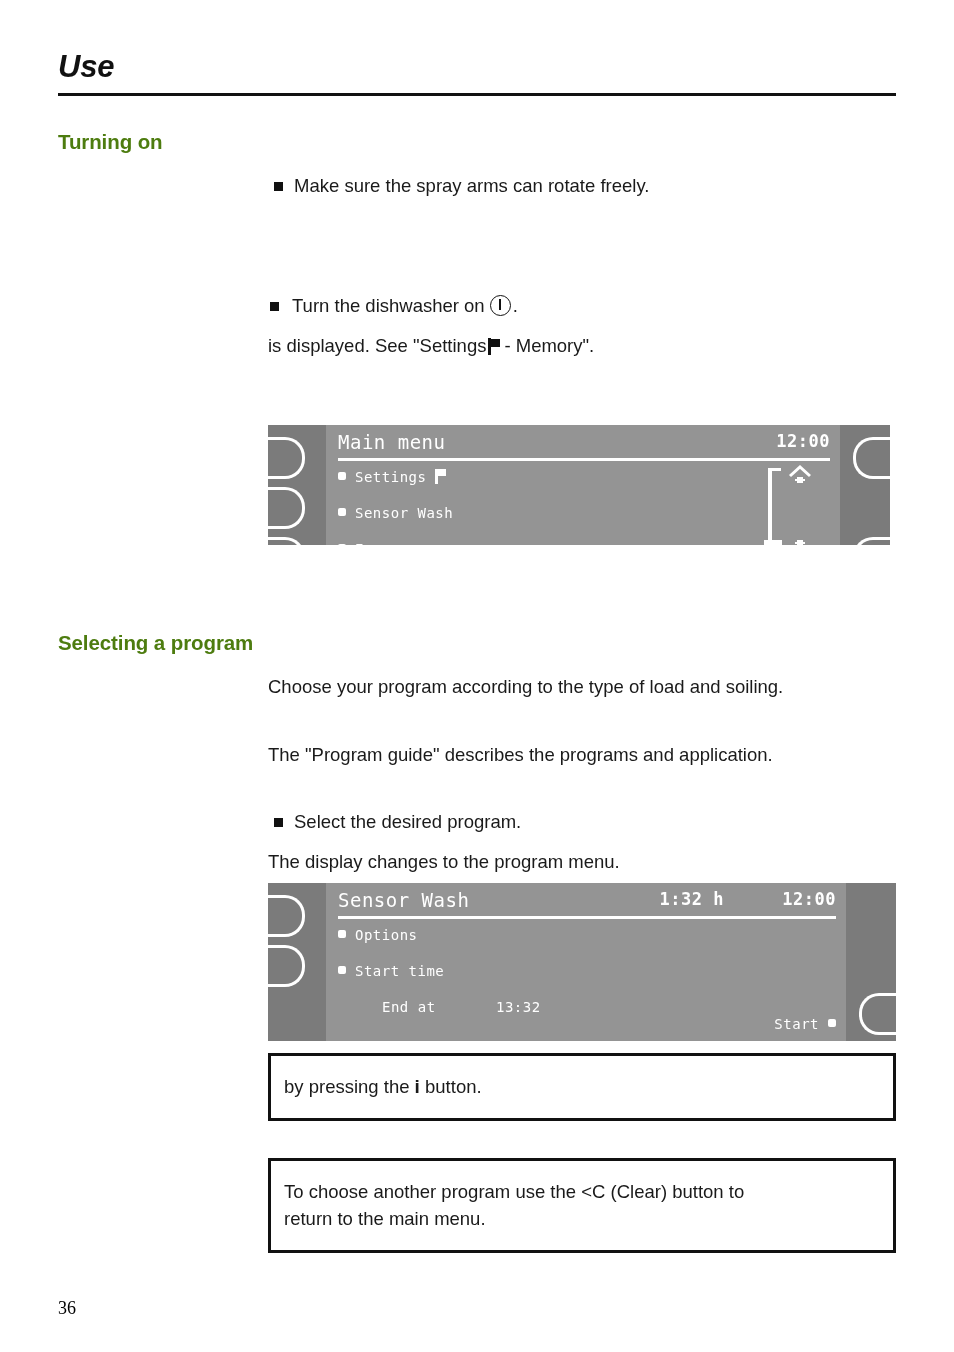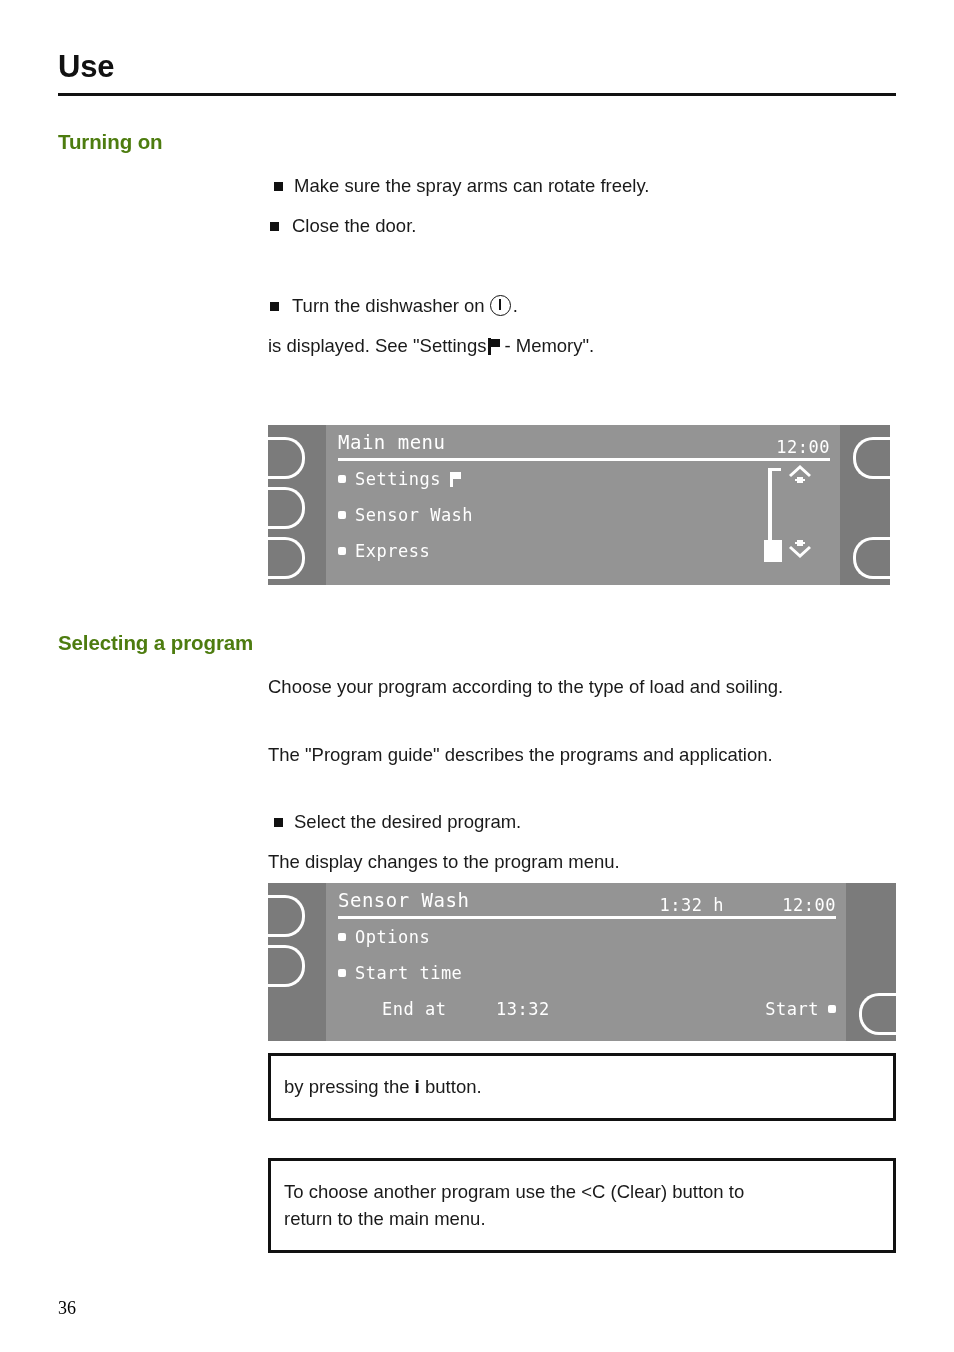--- a/index.html
+++ b/index.html
@@ -31,20 +31,21 @@
     top: 50px;
     width: 838px;
   }
   .page-header h1 {
     margin: 0;
     font-size: 31px;
     font-weight: bold;
     letter-spacing: -0.2px;
     line-height: 1.1;
     color: #111;
+    font-style: italic;
   }
   .header-rule {
     margin-top: 9px;
     border-bottom: 3px solid #111;
     width: 838px;
   }
 
   
   .section-heading {
     position: absolute;
@@ -177,37 +178,38 @@
   .lcd-title {
     position: absolute;
     left: 12px;
     top: 6px;
     font-size: 19px;
     letter-spacing: 0.5px;
     white-space: nowrap;
   }
   .lcd-meta {
     position: absolute;
-    top: 12px;
+    top: 6px;
     font-size: 17px;
     letter-spacing: 0.5px;
     white-space: nowrap;
+    font-weight: bold;
   }
   .lcd-underline {
     position: absolute;
     left: 12px;
     right: 10px;
     top: 33px;
     height: 3px;
     background: #ffffff;
   }
   .lcd-item {
     position: absolute;
     left: 12px;
-    font-size: 17px;
+    font-size: 14px;
     letter-spacing: 0.5px;
     white-space: nowrap;
   }
   .lcd-item .dot {
     display: inline-block;
     width: 8px;
     height: 8px;
     background: #fff;
     border-radius: 2px;
     vertical-align: 2px;
@@ -296,42 +298,36 @@
 
   <div id="heading-turning-on" class="section-heading">Turning on</div>
 
   <div class="col" style="top:172px;">
     <div class="bullet-row indent2">
       <span class="sq"></span>
       <span>Make sure the spray arms can rotate freely.</span>
     </div>
   </div>
 
-  <div class="col" style="top:212px;">
-    <div class="bullet-row">
-      <span class="sq"></span>
-      <span>Close the door.</span>
-    </div>
-  </div>
 
 
   <div class="col" style="top:292px;">
     <div class="bullet-row">
       <span class="sq"></span>
       <span>Turn the dishwasher on</span><span class="power-icon"><i></i></span><span>.</span>
     </div>
   </div>
 
   <div class="col" style="top:332px;">
     <div class="para">
       <span>is displayed. See "Settings</span><span class="flag-icon"><i></i><b></b></span><span>- Memory".</span>
     </div>
   </div>
 
-  <div class="lcd" id="lcd-main" style="left:268px; top:425px; width:622px; height:160px;">
+  <div class="lcd" id="lcd-main" style="left:268px; top:425px; width:622px; height:120px;">
 
     <div class="side left">
       <div class="btn-d" style="top:12px;"></div>
       <div class="btn-d" style="top:62px;"></div>
       <div class="btn-d" style="top:112px;"></div>
     </div>
 
     <div class="side right">
       <div class="btn-c" style="top:12px;"></div>
       <div class="btn-c" style="top:112px;"></div>
@@ -414,21 +410,21 @@
         <span class="dot"></span><span>Options</span>
       </div>
 
       <div class="lcd-item" style="top:80px;">
         <span class="dot"></span><span>Start time</span>
       </div>
 
       <div class="lcd-item" style="top:116px; left:56px;">End at</div>
       <div class="lcd-item" style="top:116px; left:170px;">13:32</div>
 
-      <div class="lcd-item" style="top:116px; left:auto; right:10px;">
+      <div class="lcd-item" style="top:133px; left:auto; right:10px;">
         <span>Start</span><span class="dot" style="margin-right:0; margin-left:9px;"></span>
       </div>
     </div>
   </div>
 
   <div class="note-box" style="top:1053px;">
     <div>
       <span>by pressing the</span>
       <span class="i-glyph">i</span>
       <span>button.</span>

